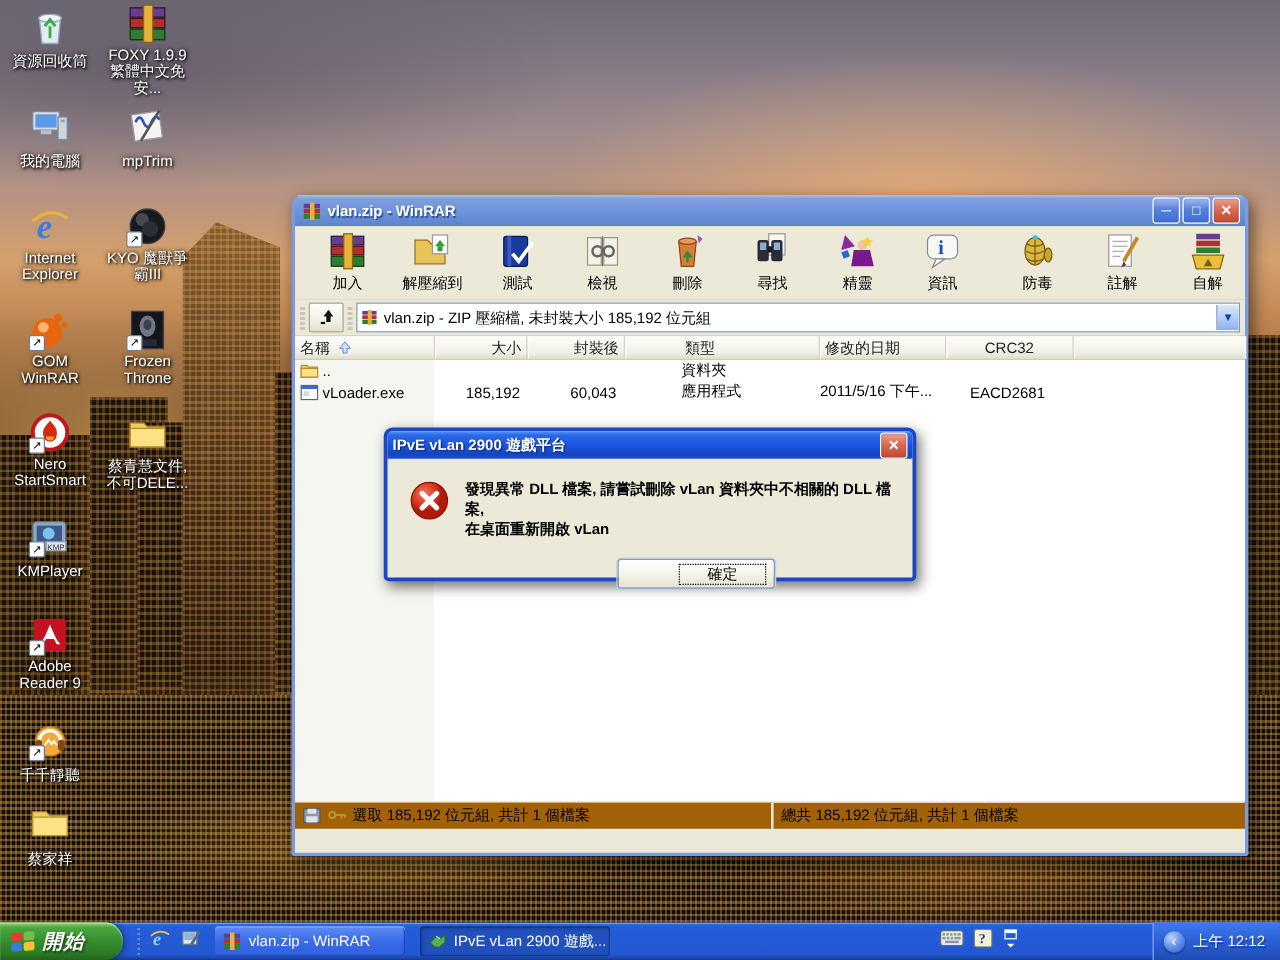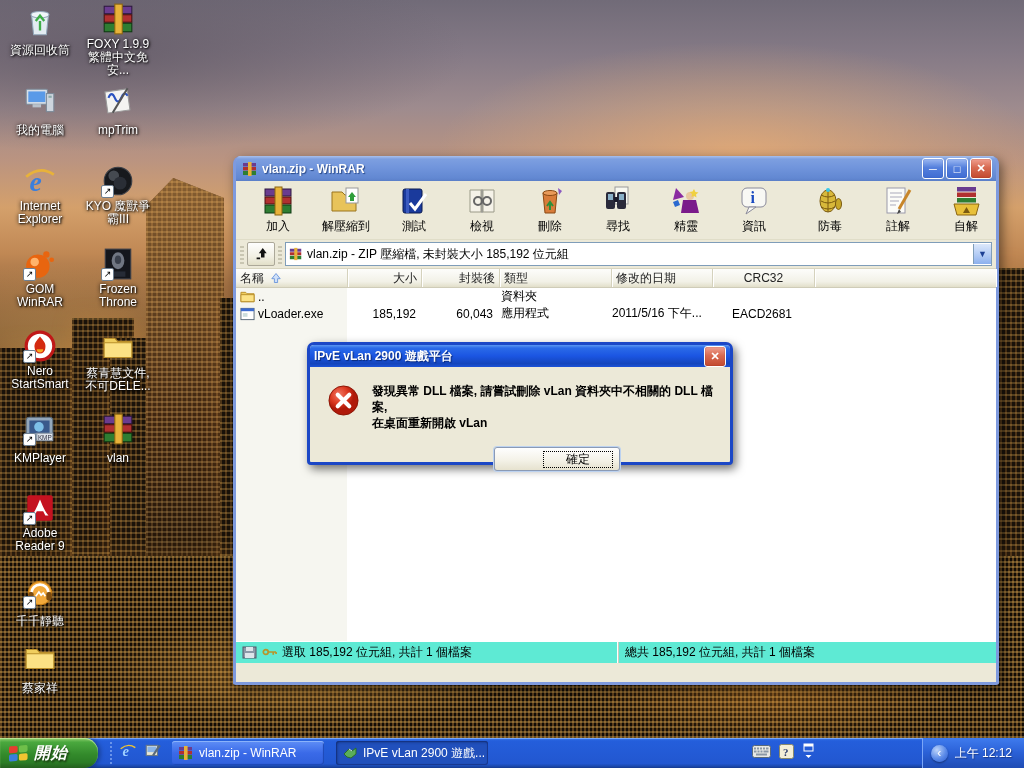--- a/index.html
+++ b/index.html
@@ -80,31 +80,31 @@
   .combo .ctxt{flex:1;white-space:nowrap;overflow:hidden;}
   .combo .drop{width:17px;height:20px;margin-left:auto;display:flex;align-items:center;justify-content:center;
     background:linear-gradient(180deg,#dce8fb,#aec8f4 60%,#8cb0ee);border-left:1px solid #7f9db9;
     color:#1c3f94;font-size:9px;}
   .hdr{height:18px;display:flex;background:linear-gradient(180deg,#fdfdfb,#f2f1e7 70%,#e2dfca);
     border-bottom:1px solid #cfccb8;font-size:12px;color:#222;}
   .hcell{display:flex;align-items:center;padding:0 4px;border-right:1px solid #d5d2bd;
     box-shadow:1px 0 0 #fff;white-space:nowrap;overflow:hidden;}
   .hcell.r{justify-content:flex-end;}
   .hcell.c{justify-content:center;}
-  .w-name{width:103px;}.w-size{width:65px;}.w-pack{width:69px;}.w-type{width:103px;}
+  .w-name{width:103px;}.w-size{width:65px;}.w-pack{width:69px;}.w-type{width:103px;margin-left:44px;}
   .w-date{width:92px;}.w-crc{width:93px;}
   .hfill{flex:1;border-right:none;}
   .list{position:relative;height:353px;background:#fff;overflow:hidden;}
   .sortshade{position:absolute;left:0;top:0;bottom:0;width:111px;background:#f6f6f0;}
   .frow{position:relative;display:flex;height:17px;align-items:center;font-size:12px;color:#000;}
   .fc{padding:0 4px;white-space:nowrap;overflow:hidden;display:flex;align-items:center;gap:3px;}
   .fc.r{justify-content:flex-end;}
   .fico{width:15px;height:14px;flex:0 0 15px;}
   .fico svg{width:15px;height:14px;display:block;}
-  .status{height:21px;display:flex;background:#5eead4;font-size:12px;color:#000;
+  .status{height:21px;display:flex;background:#a16207;font-size:12px;color:#000;
     border-top:1px solid #fff;box-shadow:0 -1px 0 #cdcabc;}
   .status .sec{display:flex;align-items:center;gap:5px;padding:0 6px;height:100%;}
   .status .sec.left{width:370px;}
   .status .sec.right{flex:1;border-left:1px solid #cdcabc;box-shadow:-1px 0 0 #fff;}
   .sicon{width:15px;height:13px;display:inline-block;}
 
   
   .dlg{position:absolute;left:307px;top:342px;width:420px;height:117px;
     border:3px solid #1b47c6;border-radius:7px 7px 4px 4px;background:#ece9d8;
     box-shadow:3px 4px 10px rgba(0,0,0,.55);}
@@ -253,29 +253,20 @@
   <div class="dicon" style="left:2px;top:412px;">
     <span class="ico"><svg viewBox="0 0 32 32">
           <rect x="3" y="5" width="25" height="20" rx="3" fill="#93a7bc" stroke="#5a6b7c"></rect>
           <rect x="6" y="8" width="19" height="12" fill="#3a5a8c"></rect>
           <circle cx="15" cy="14" r="4.5" fill="#7ec0e8"></circle>
           <rect x="13" y="20" width="15" height="7" fill="#dde3ea" stroke="#8a97a5"></rect>
           <text x="14" y="26" font-size="6" fill="#334" font-family="sans-serif">KMP</text>
         </svg><i class="sc"></i></span>
     <span class="lbl">KMPlayer</span>
   </div>
-  <div class="dicon" style="left:80px;top:412px;">
-    <span class="ico"><svg viewBox="0 0 32 32">
-          <rect x="3" y="4" width="26" height="7" fill="#6a3c8f" stroke="#2e1840"></rect>
-          <rect x="3" y="12" width="26" height="7" fill="#b03030" stroke="#4a0f0f"></rect>
-          <rect x="3" y="20" width="26" height="8" fill="#2e7d32" stroke="#0f3a12"></rect>
-          <rect x="13" y="2" width="7" height="28" fill="#e8b23a" stroke="#8a6410"></rect>
-        </svg></span>
-    <span class="lbl">vlan</span>
-  </div>
   <div class="dicon" style="left:2px;top:491px;">
     <span class="ico"><svg viewBox="0 0 32 32">
           <rect x="4" y="4" width="24" height="24" rx="2" fill="#c41220"></rect>
           <path d="M16 8c-4 10-6 13-8 15h3l2-4h6l2 4h3c-2-2-4-5-8-15z" fill="#fff"></path>
         </svg><i class="sc"></i></span>
     <span class="lbl">Adobe Reader 9</span>
   </div>
   <div class="dicon" style="left:2px;top:575px;">
     <span class="ico"><svg viewBox="0 0 32 32">
           <circle cx="16" cy="17" r="11" fill="#f2a93b" stroke="#c97f16"></circle>

